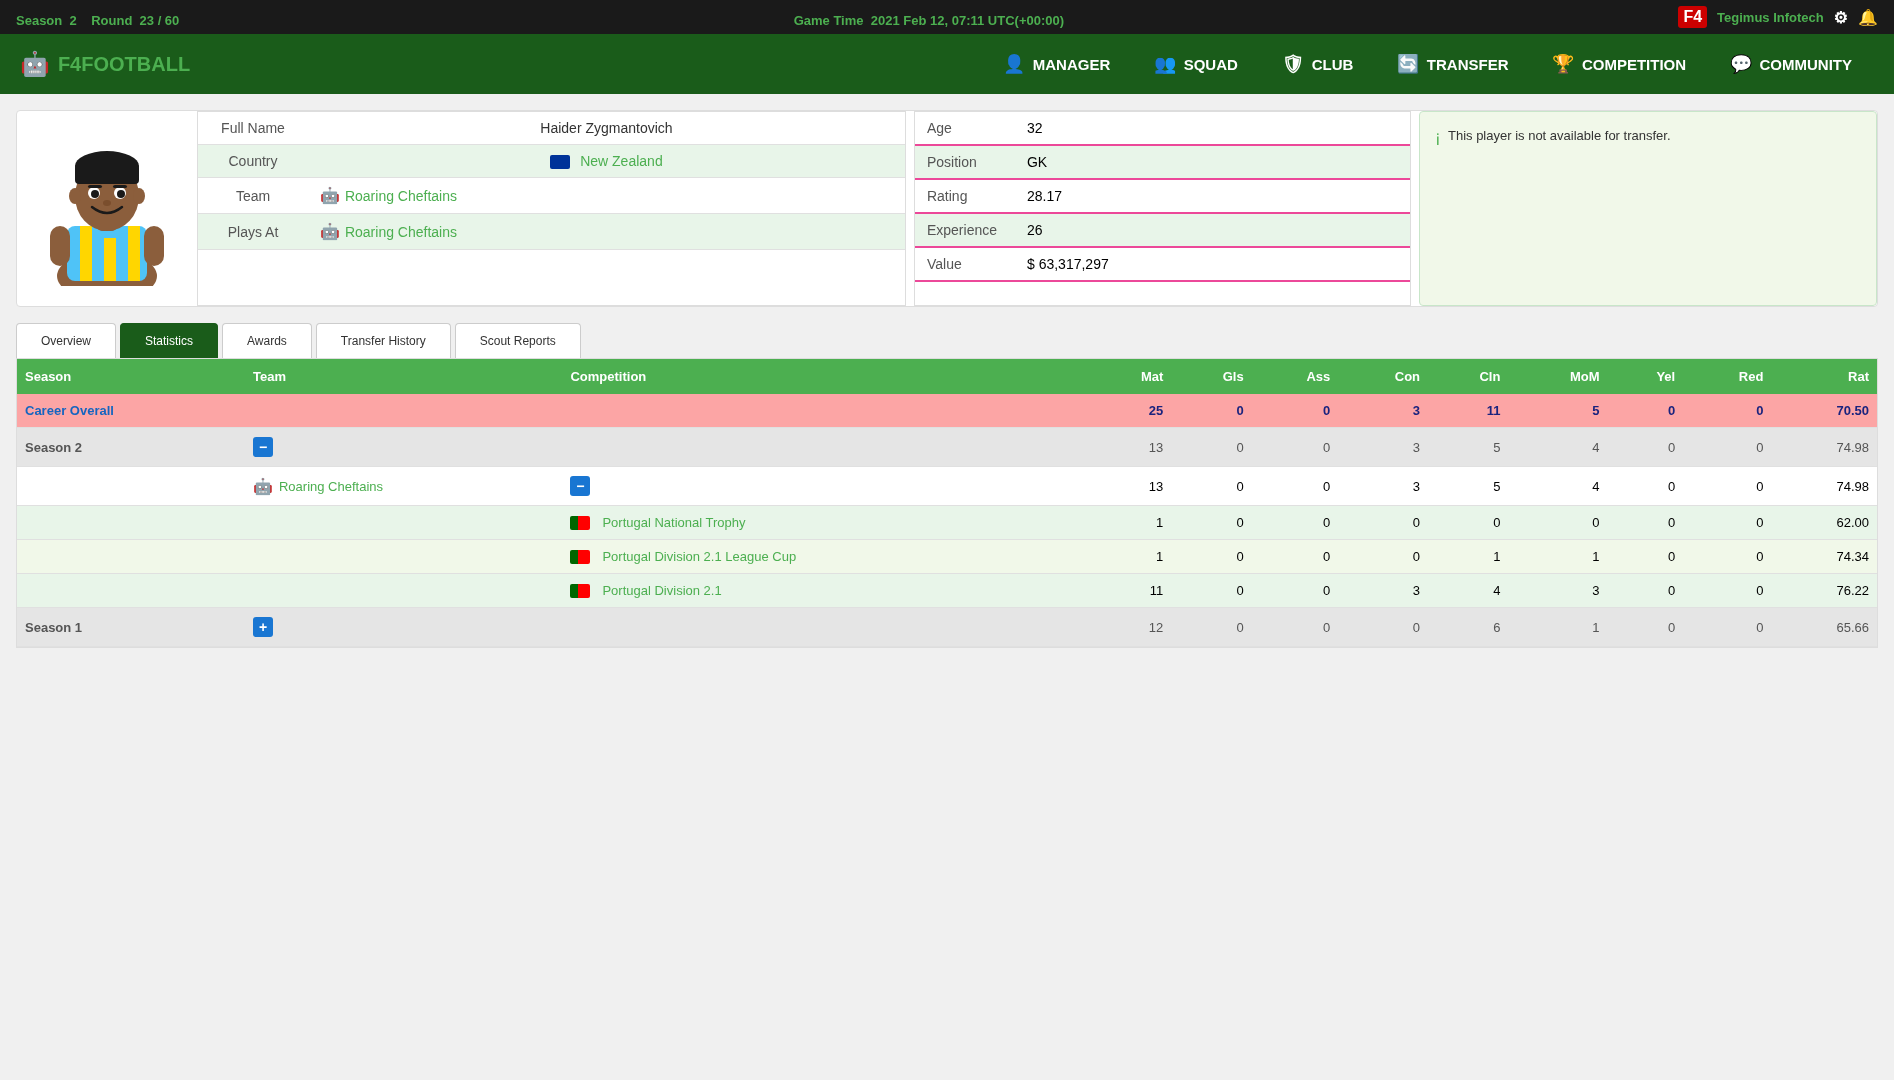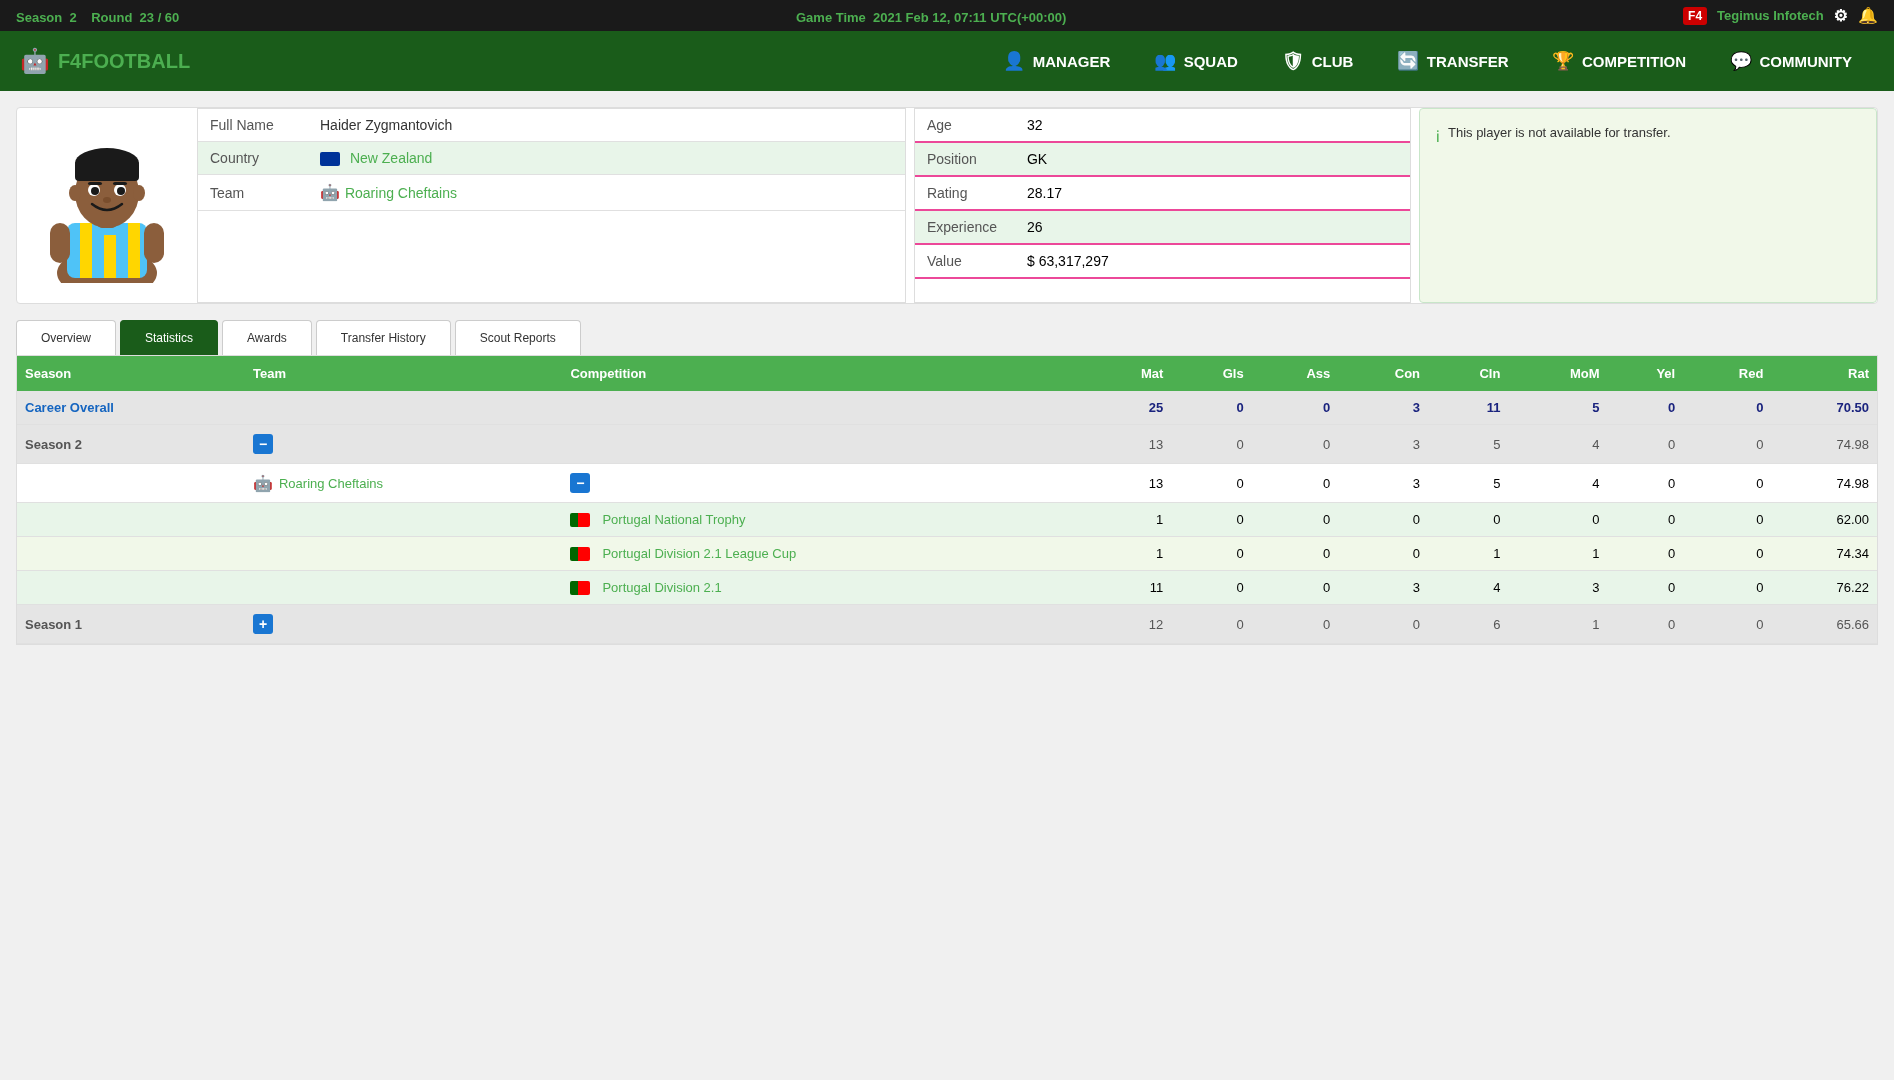--- a/index.html
+++ b/index.html
@@ -78,21 +78,21 @@
       padding: 20px;
       display: flex;
       align-items: center;
       justify-content: center;
       min-width: 180px;
     }
     .player-details-left {
       flex: 1;
       border: 1px solid #ddd;
     }
-    .player-details-left table { width: 100%; border-collapse: collapse; }
+    .player-details-left table { width: 100%; border-collapse: collapse; text-align: center; }
     .player-details-left td {
       padding: 8px 12px;
       border-bottom: 1px solid #e0e0e0;
     }
     .player-details-left tr:nth-child(even) td { background: #e8f5e9; }
     .player-details-left td:first-child { color: #555; font-weight: normal; width: 110px; }
     .player-details-left td:last-child { color: #333; }
     .green-link { color: #4caf50; cursor: pointer; display: flex; align-items: center; gap: 6px; }
 
     .player-details-right {
@@ -165,21 +165,21 @@
     }
     .stats-table thead th.num { text-align: right; }
     .stats-table tbody tr { border-bottom: 1px solid #e0e0e0; }
     .stats-table tbody td {
       padding: 9px 8px;
       font-size: 13px;
     }
     .stats-table tbody td.num { text-align: right; }
 
     
-    .row-career { background: #e5e5e5; color: #1a237e; }
+    .row-career { background: #fca5a5; color: #1a237e; }
     .row-career td { color: #1a237e; font-weight: bold; }
     .row-season { background: #e5e5e5; margin-left: 8px; }
     .row-season td { color: #555; }
     .row-team { background: #fff; }
     .row-competition { background: #e8f5e9; }
     .row-competition-alt { background: #f1f8e9; }
 
     .flag-pt { display: inline-block; width: 20px; height: 14px; background: linear-gradient(to right, #006600 40%, #ff0000 40%); border-radius: 2px; vertical-align: middle; margin-right: 6px; position: relative; }
     .flag-nz { display: inline-block; width: 20px; height: 14px; background: #003399; border-radius: 2px; vertical-align: middle; margin-right: 6px; }
 
@@ -195,21 +195,21 @@
     &nbsp;<span class="green" style="color:#4caf50;font-weight:bold">2</span>
     &nbsp;&nbsp;
     <span>Round</span>
     &nbsp;<span style="color:#4caf50;font-weight:bold">23 / 60</span>
   </div>
   <div class="center">
     <span>Game Time</span>
     &nbsp;<span style="color:#4caf50;font-weight:bold">2021 Feb 12, 07:11 UTC(+00:00)</span>
   </div>
   <div class="right">
-    <span style="background:#c00;color:#fff;padding:2px 5px;font-weight:bold;border-radius:3px;font-size:12px">F4</span>
+    <span style="background:#c00;color:#fff;padding:2px 5px;font-weight:bold;border-radius:3px;font-size:16px">F4</span>
     <span style="color:#4caf50;font-weight:bold">Tegimus Infotech</span>
     <span class="icon-btn">⚙</span>
     <span class="icon-btn">🔔</span>
   </div>
 </div>
 
 <div class="nav">
   <div class="nav-logo">
     <span class="logo-icon">🤖</span>
     <span>F4FOOTBALL</span>
@@ -295,20 +295,29 @@
         </tr>
         <tr>
           <td>Country</td>
           <td>
             <span class="flag-nz"></span>
             <span class="green-link" style="display:inline;color:#4caf50">New Zealand</span>
           </td>
         </tr>
         <tr>
           <td>Team</td>
+          <td>
+            <span style="color:#4caf50;display:flex;align-items:center;gap:5px">
+              <span style="font-size:16px">🤖</span>
+              <span>Roaring Cheftains</span>
+            </span>
+          </td>
+        </tr>
+        <tr>
+          <td>Plays At</td>
           <td>
             <span style="color:#4caf50;display:flex;align-items:center;gap:5px">
               <span style="font-size:16px">🤖</span>
               <span>Roaring Cheftains</span>
             </span>
           </td>
         </tr>
       </tbody>
         </table>
     </div>

